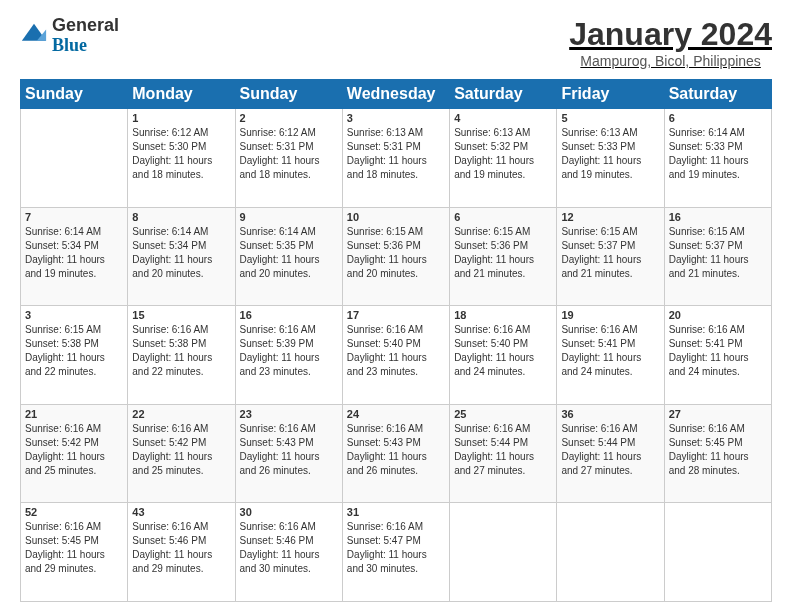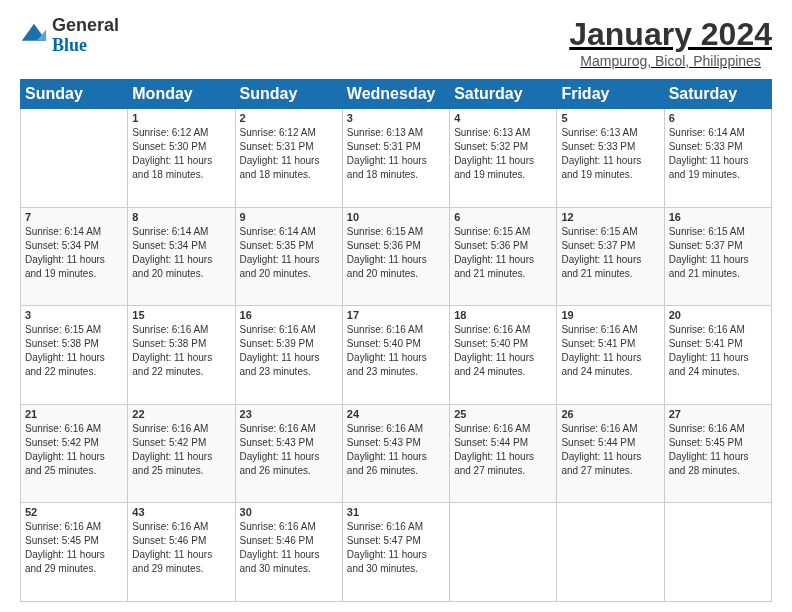--- a/index.html
+++ b/index.html
@@ -231,21 +231,21 @@
           </td>
           <td>
             <span class="day-num">24</span>
             <div class="day-info">Sunrise: 6:16 AM<br>Sunset: 5:43 PM<br>Daylight: 11 hours and 26 minutes.</div>
           </td>
           <td>
             <span class="day-num">25</span>
             <div class="day-info">Sunrise: 6:16 AM<br>Sunset: 5:44 PM<br>Daylight: 11 hours and 27 minutes.</div>
           </td>
           <td>
-            <span class="day-num">26</span>
+            <span class="day-num">36</span>
             <div class="day-info">Sunrise: 6:16 AM<br>Sunset: 5:44 PM<br>Daylight: 11 hours and 27 minutes.</div>
           </td>
           <td>
             <span class="day-num">27</span>
             <div class="day-info">Sunrise: 6:16 AM<br>Sunset: 5:45 PM<br>Daylight: 11 hours and 28 minutes.</div>
           </td>
         </tr>
         <tr>
           <td>
             <span class="day-num">52</span>

